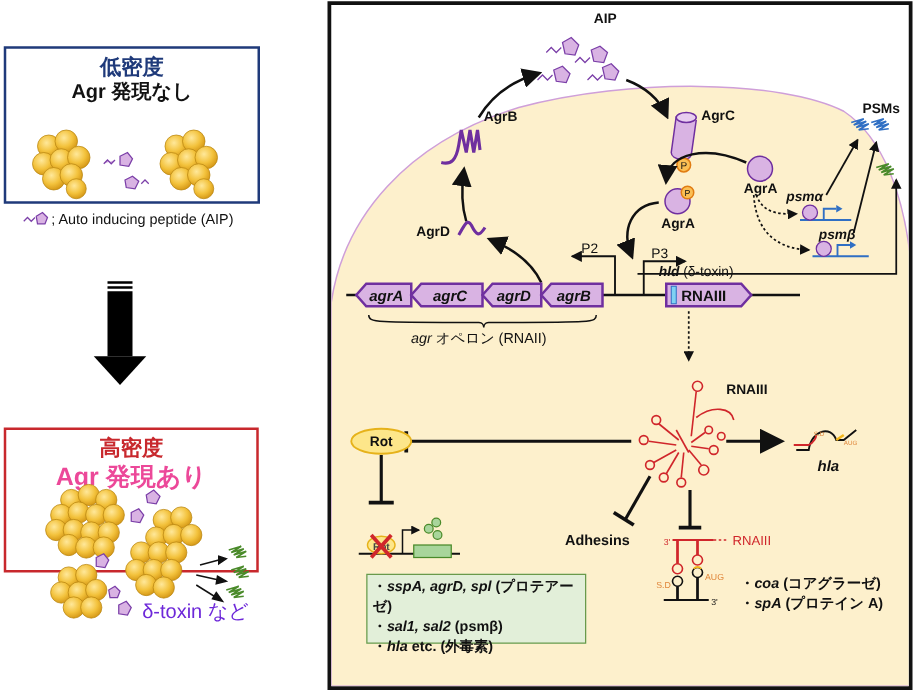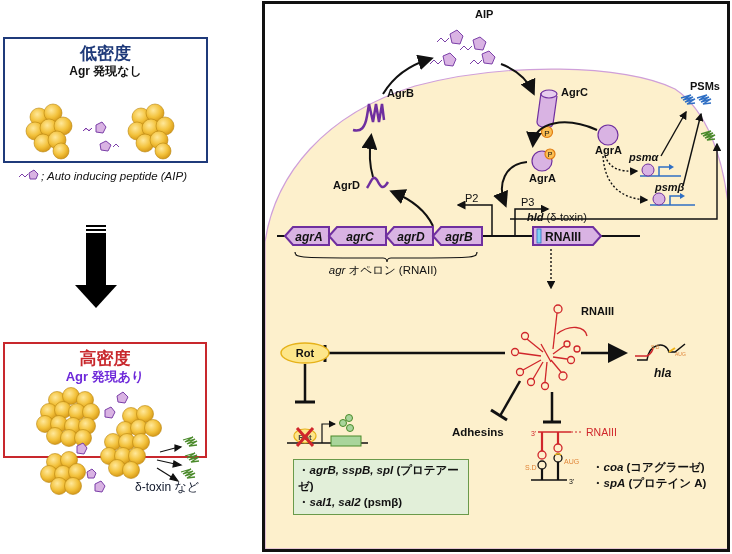--- a/index.html
+++ b/index.html
@@ -12,21 +12,21 @@
   .right-panel { left:262px; top:1px; width:468px; height:551px; border:3px solid #111; box-sizing:border-box; background:#fff; overflow:hidden;padding-left:40px; }
   svg text { font-family:"Liberation Sans", "DejaVu Sans", sans-serif; }
   .legend-box { position:absolute; left:296px; top:459px; width:176px; height:56px; background:#e2efd9; border:1.5px solid #6a9a4a; box-sizing:border-box; font-size:11.5px; font-weight:bold; line-height:16px; padding:2px 4px; color:#111; }
   .legend-box i { font-style:italic; }
 </style>
 </head>
 <body>
 
 <div class="abs box-low">
   <div class="ttl" style="top:3px;font-size:17px;color:#1f3a7a;">低密度</div>
-  <div class="ttl" style="top:24px;font-size:12px;color:#111;">Agr 発現なし</div>
+  <div class="ttl" style="top:24px;font-size:16px;color:#111;">Agr 発現なし</div>
   <svg class="abs" style="left:0;top:0" width="205" height="154">
     <defs>
       <radialGradient id="ball" cx="40%" cy="35%" r="65%">
         <stop offset="0%" stop-color="#ffe89a"></stop>
         <stop offset="60%" stop-color="#f3c23c"></stop>
         <stop offset="100%" stop-color="#d79a18"></stop>
       </radialGradient>
     </defs>
     <g>
       <circle cx="34" cy="78" r="9" fill="url(#ball)" stroke="#b88612" stroke-width="0.6"></circle>
@@ -52,33 +52,33 @@
       <path d="M78 92 l3 -3 l3 3 l3 -3"></path>
       <polygon points="91,86 97,83 101,88 98,94 91,93"></polygon>
       <path d="M108 108 l3 -3 l3 3" fill="none"></path>
       <polygon points="95,105 101,102 106,106 103,112 96,111"></polygon>
     </g>
     <g fill="#d9b3e3" stroke="#7b3fa8" stroke-width="1">
       <path d="M14 138 l3 -3 l3 3 l3 -3" fill="none"></path>
       <polygon points="24,134 29,131 33,135 31,140 25,140"></polygon>
     </g>
   </svg>
-  <div class="abs" style="left:36px;top:131px;font-size:11.5px;color:#111;white-space:nowrap;font-style:italic;">; Auto inducing peptide (AIP)</div>
+  <div class="abs" style="left:36px;top:131px;font-size:11.5px;color:#111;white-space:nowrap;">; Auto inducing peptide (AIP)</div>
 </div>
 
 <svg class="abs" style="left:70px;top:220px" width="60" height="90">
   <rect x="16" y="5" width="20" height="2" fill="#000"></rect>
   <rect x="16" y="9" width="20" height="2" fill="#000"></rect>
   <rect x="16" y="13" width="20" height="52" fill="#000"></rect>
   <polygon points="5,65 47,65 26,88" fill="#000"></polygon>
 </svg>
 
 <div class="abs box-high">
   <div class="ttl" style="top:3px;font-size:17px;color:#c8282d;">高密度</div>
-  <div class="ttl" style="top:24px;font-size:13px;color:#6d28d9;">Agr 発現あり</div>
+  <div class="ttl" style="top:24px;font-size:20px;color:#ec4899;">Agr 発現あり</div>
   <svg class="abs" style="left:0;top:0" width="204" height="156">
     <g stroke="#b88612" stroke-width="0.6" fill="url(#ball)">
       <circle cx="52" cy="56" r="8.5"></circle>
         <circle cx="66" cy="52" r="8.5"></circle>
         <circle cx="80" cy="56" r="8.5"></circle>
       <circle cx="44" cy="68" r="8.5"></circle>
         <circle cx="58" cy="66" r="8.5"></circle>
         <circle cx="72" cy="68" r="8.5"></circle>
         <circle cx="86" cy="68" r="8.5"></circle>
       <circle cx="40" cy="80" r="8.5"></circle>
@@ -123,21 +123,21 @@
         <polygon points="169,117 176,121 168,123"></polygon>
       <line x1="152" y1="124" x2="168" y2="134"></line>
         <polygon points="168,130 173,137 165,135"></polygon>
     </g>
     <g fill="none" stroke="#4a8a2a" stroke-width="1.3">
       <path d="M178 96 l10 -3 l-8 5 l10 -3 l-8 5 l10 -3 l-8 5 l8 -1"></path>
       <path d="M180 112 l10 -3 l-8 5 l10 -3 l-8 5 l10 -3 l-8 5 l8 -1"></path>
       <path d="M176 128 l10 -3 l-8 5 l10 -3 l-8 5 l10 -3 l-8 5 l8 -1"></path>
     </g>
   </svg>
-  <div class="abs" style="right:6px;top:135px;font-size:12px;color:#0f172a;">δ-toxin など</div>
+  <div class="abs" style="right:6px;top:135px;font-size:16px;color:#6d28d9;">δ-toxin など</div>
 </div>
 
 <div class="abs right-panel">
   <svg width="462" height="545" style="position:absolute;left:0;top:0;">
     <defs>
       <marker id="ah" markerWidth="8" markerHeight="8" refX="6" refY="4" orient="auto">
         <path d="M0,0 L8,4 L0,8 Z" fill="#111"></path>
       </marker>
       <marker id="ahs" markerWidth="6" markerHeight="6" refX="5" refY="3" orient="auto">
         <path d="M0,0 L6,3 L0,6 Z" fill="#111"></path>
@@ -318,21 +318,22 @@
       <line x1="48" y1="424" x2="32" y2="442" stroke="#d0262b" stroke-width="3"></line>
       <path d="M57 439 L57 420 L70 420" fill="none" stroke="#111" stroke-width="1.2" marker-end="url(#ahs)"></path>
       <rect x="66" y="432" width="30" height="10" fill="#a8d59b" stroke="#4a8a2a" stroke-width="1"></rect>
       <circle cx="78" cy="419" r="3.5" fill="#a8d59b" stroke="#4a8a2a" stroke-width="1"></circle>
       <circle cx="84" cy="414" r="3.5" fill="#a8d59b" stroke="#4a8a2a" stroke-width="1"></circle>
       <circle cx="85" cy="424" r="3.5" fill="#a8d59b" stroke="#4a8a2a" stroke-width="1"></circle>
     </g>
   </svg>
 
   <div class="legend-box" style="left:28px;top:455px;">
-    <div>・<i>agrB, sspB, spl</i><span> (プロテアーゼ)</span></div>
+    <div>・<i>sspA, agrD, spl</i><span> (プロテアーゼ)</span></div>
     <div>・<i>sal1, sal2</i><span> (psmβ)</span></div>
+    <div>・<i>hla</i><span> etc. (外毒素)</span></div>
   </div>
 
   <div class="abs" style="left:327px;top:455px;font-size:11.5px;font-weight:bold;line-height:16px;color:#111;white-space:nowrap;">
     <div>・<i>coa</i><span> (コアグラーゼ)</span></div>
     <div>・<i>spA</i><span> (プロテイン A)</span></div>
   </div>
 </div>
 
 </body></html>

